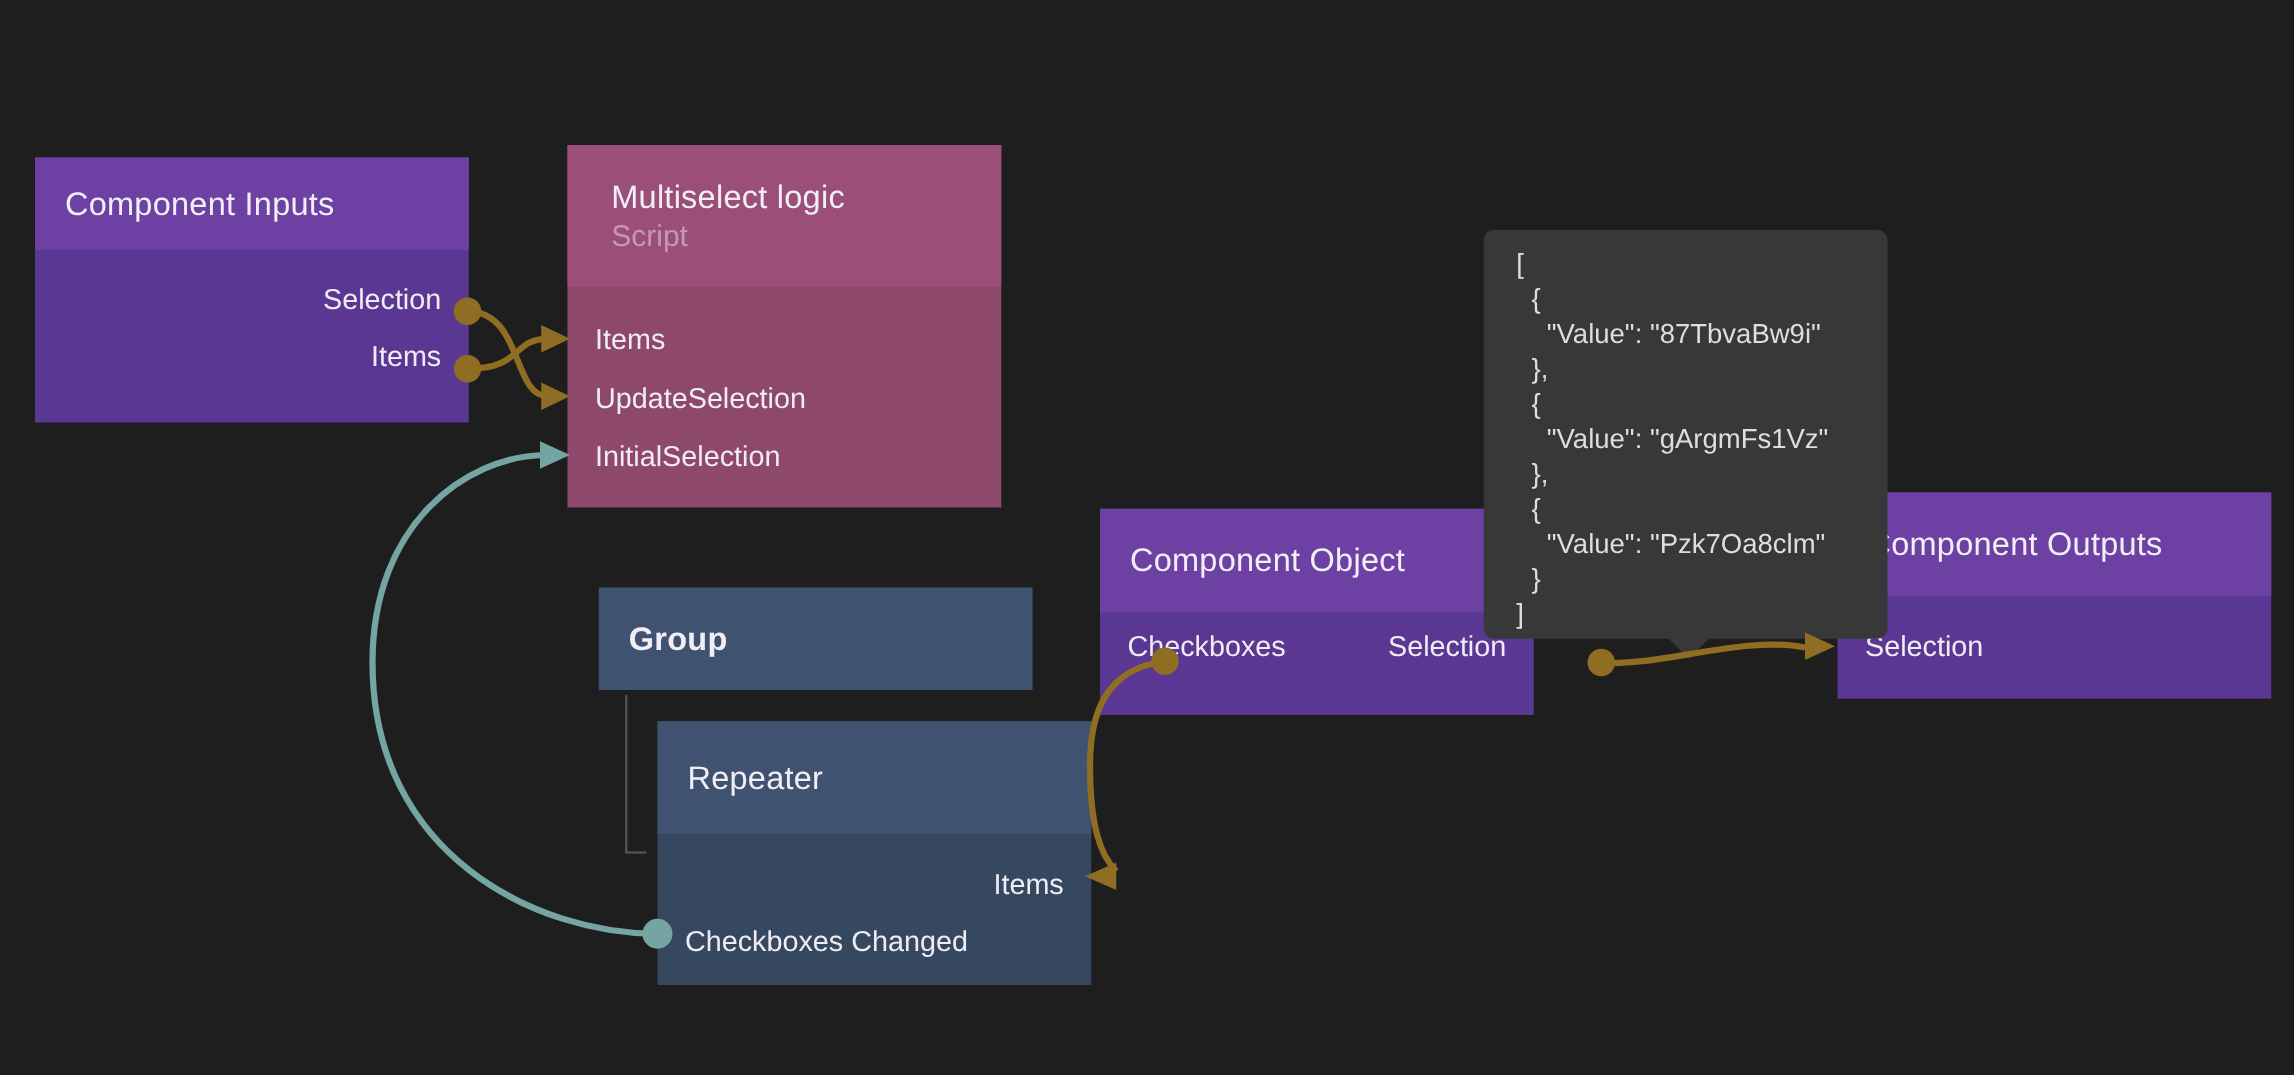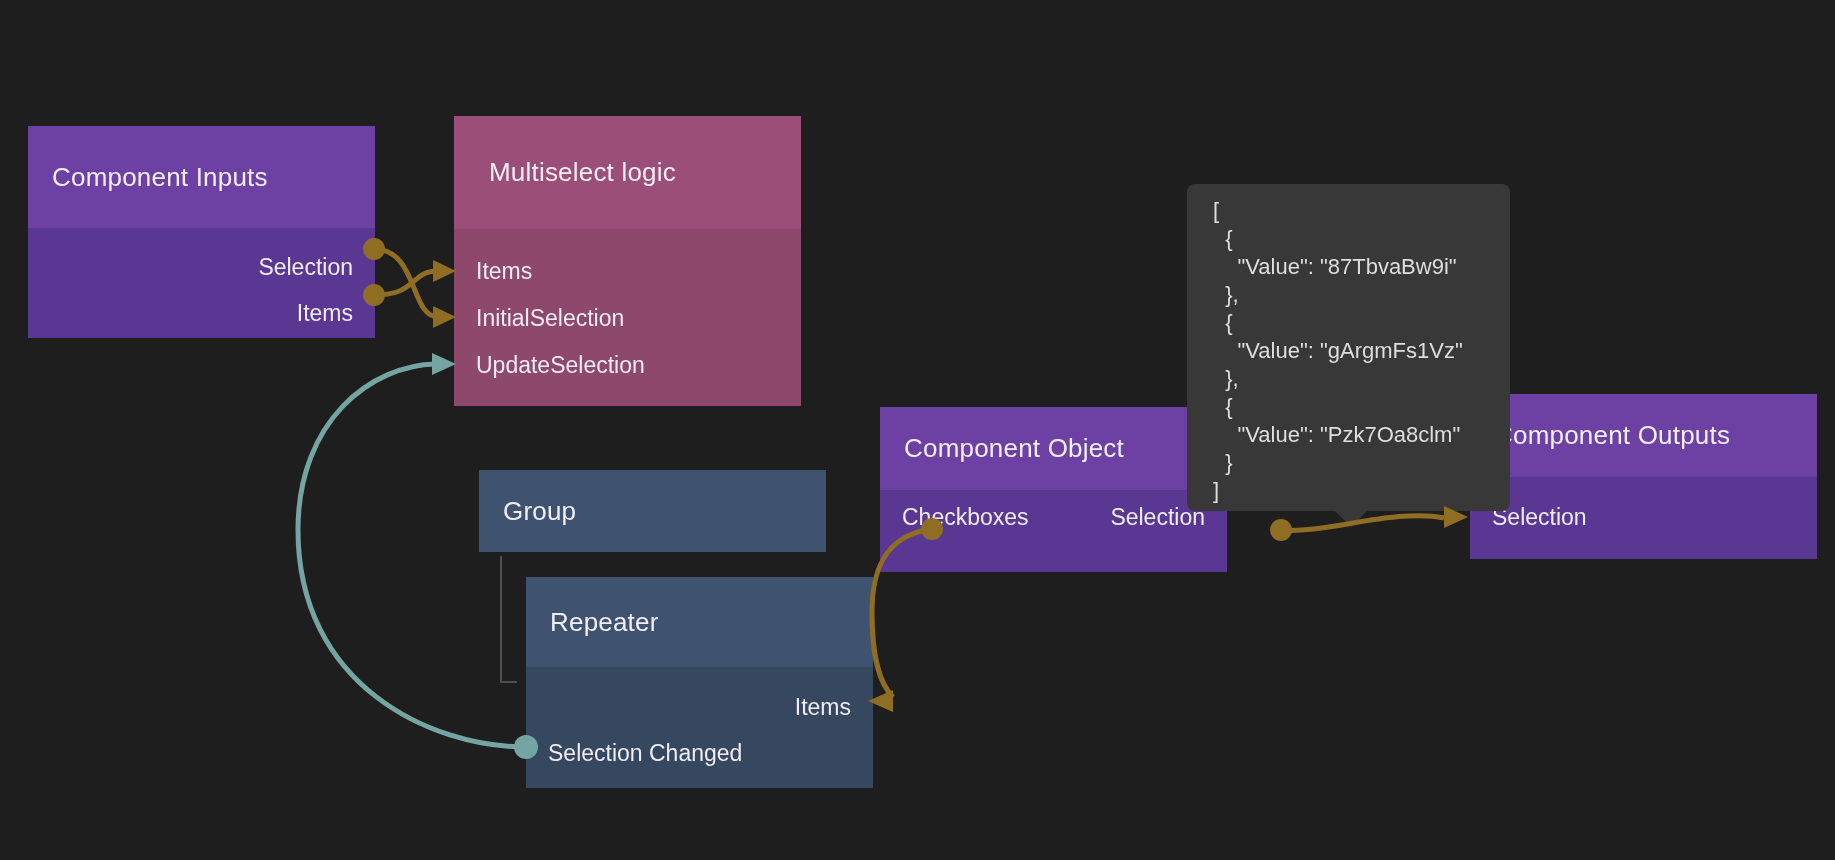--- a/index.html
+++ b/index.html
@@ -24,29 +24,29 @@
   .port.split{justify-content:space-between;}
 
   .purple{background:#5a3792;}
   .purple .hdr{background:#6d40a4;}
   .pink{background:#8e486c;}
   .pink .hdr{background:#9b4e77;}
   .slate{background:#364860;}
   .slate .hdr{background:#3f5270;}
 
   #node-component-inputs{left:28px;top:126px;height:212px;}
-  #node-component-inputs .hdr{height:102px;}
+  #node-component-inputs .hdr{height:74px;}
   #node-component-inputs .body{padding-top:16px;}
 
   #node-multiselect-logic{left:454px;top:116px;height:290px;}
   #node-multiselect-logic .hdr{height:113px;padding-left:35px;}
   #node-multiselect-logic .body{padding-top:19px;}
   #node-multiselect-logic .port{height:47px;}
 
-  #node-group{left:479px;top:470px;height:82px;background:#3f5270;}
+  #node-group{left:479px;top:470px;height:82px;background:#3f5270;font-weight:bold;}
   #node-group .hdr{height:82px;background:#3f5270;}
 
   #node-repeater{left:526px;top:577px;height:211px;}
   #node-repeater .hdr{height:90px;}
   #node-repeater .body{padding-top:17px;}
 
   #node-component-object{left:880px;top:407px;height:165px;}
   #node-component-object .hdr{height:83px;}
   #node-component-object .body{padding-top:4px;}
 
@@ -97,50 +97,51 @@
       </div>
       <div class="port right">
         <span>Items</span>
       </div>
     </div>
   </div>
 
   <div class="node pink" id="node-multiselect-logic">
     <div class="hdr">
       <div class="title">Multiselect logic</div>
+      <div class="subtitle">Script</div>
     </div>
     <div class="body">
       <div class="port">
         <span>Items</span>
       </div>
       <div class="port">
+        <span>UpdateSelection</span>
+      </div>
+      <div class="port">
         <span>InitialSelection</span>
-      </div>
-      <div class="port">
-        <span>UpdateSelection</span>
       </div>
     </div>
   </div>
 
   <div class="node slate" id="node-group">
     <div class="hdr">
       <div class="title">Group</div>
     </div>
   </div>
 
   <div class="node slate" id="node-repeater">
     <div class="hdr">
       <div class="title">Repeater</div>
     </div>
     <div class="body">
       <div class="port right">
         <span>Items</span>
       </div>
       <div class="port">
-        <span>Selection Changed</span>
+        <span>Checkboxes Changed</span>
       </div>
     </div>
   </div>
 
   <div class="node purple" id="node-component-object">
     <div class="hdr">
       <div class="title">Component Object</div>
     </div>
     <div class="body">
       <div class="port split">

